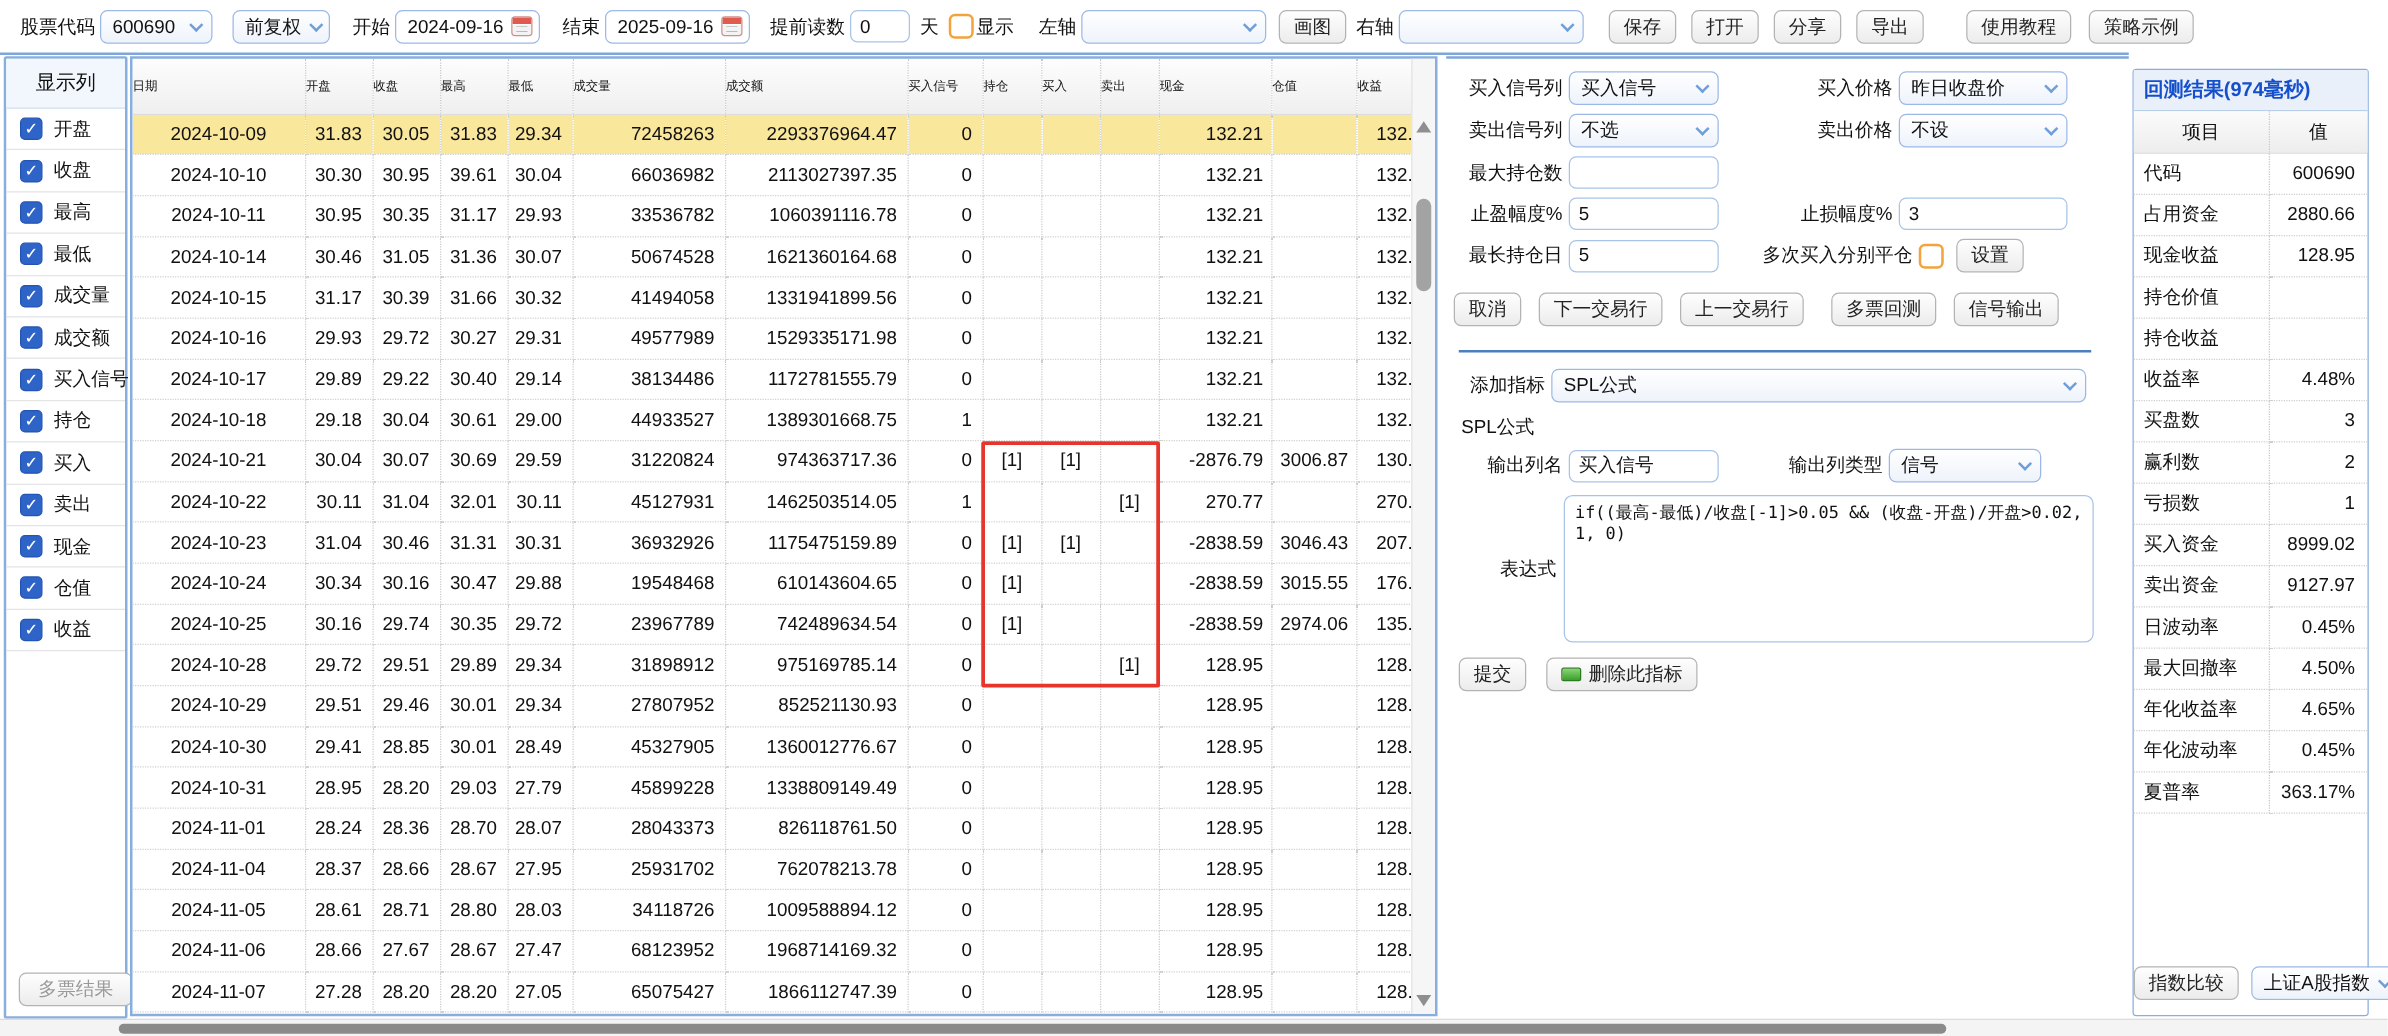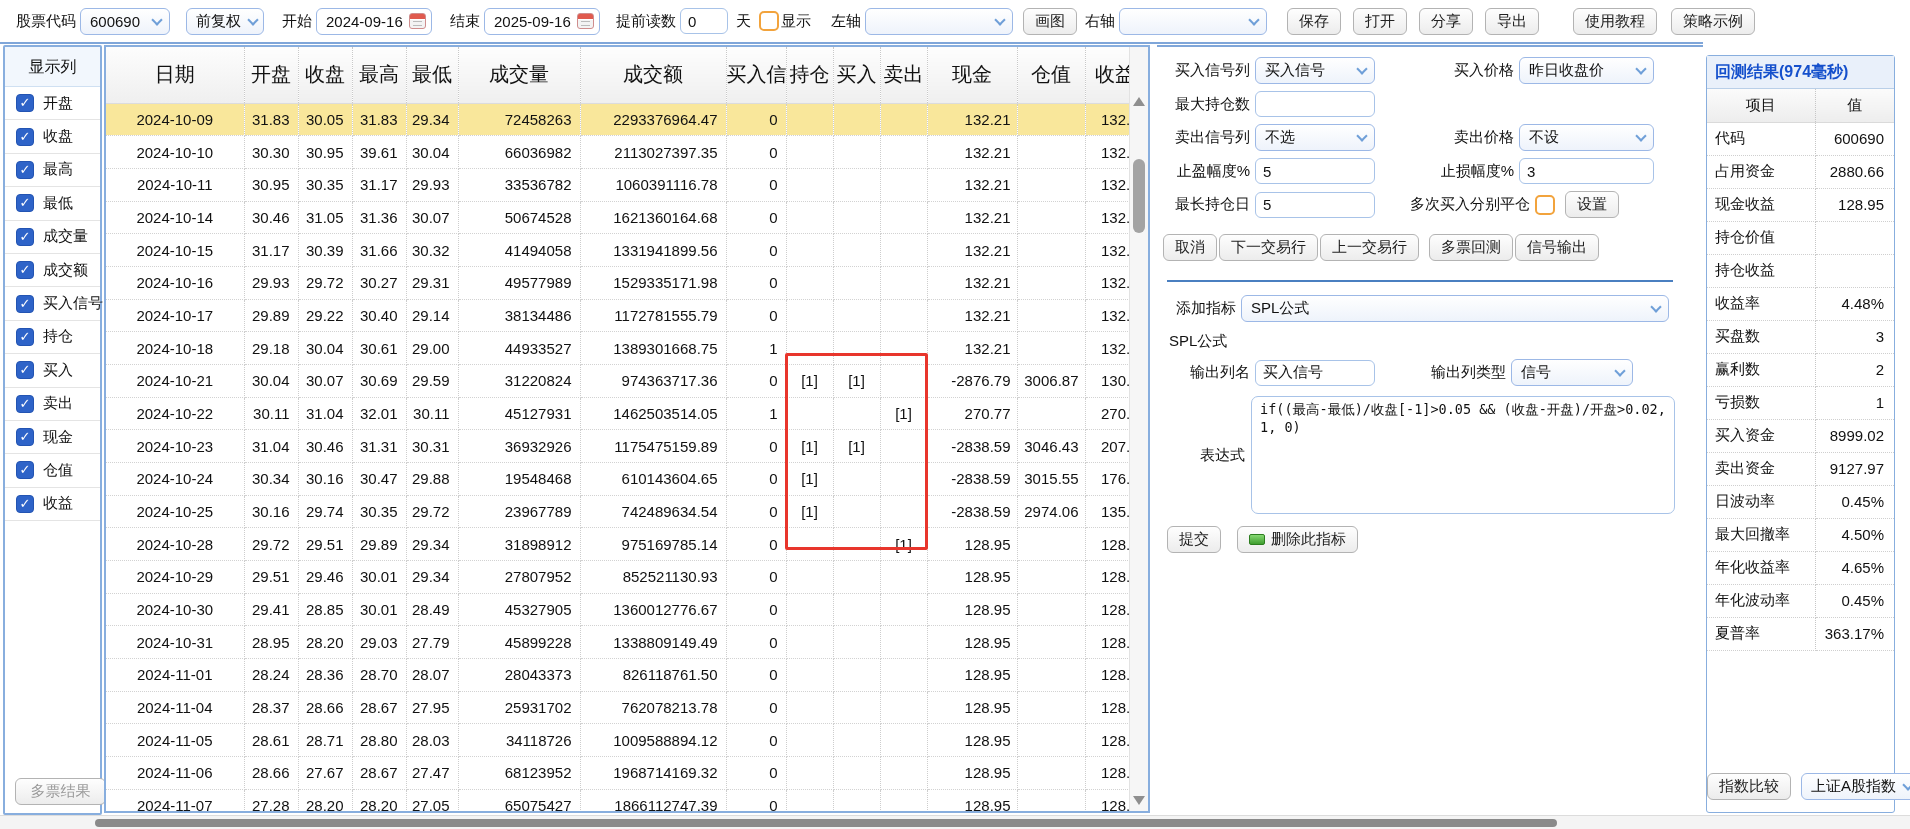--- a/index.html
+++ b/index.html
@@ -40,23 +40,23 @@
   .cbx { width:18px; height:18px; margin-left:11px; background:#2e63c8; border:1px solid #2354b2;
     border-radius:4px; color:#fff; font-size:13px; line-height:16px; text-align:center; flex:none; }
   .slabel { margin-left:9px; white-space:nowrap; }
   .multi-btn { position:absolute; left:10px; bottom:8px; width:91px; color:#999; }
 
   
   .table-wrap { position:absolute; left:104px; top:45px; width:1046px; height:768px;
     border:2px solid #88aede; background:#fff; }
   .table-scroll { position:absolute; left:0; top:0; right:19px; bottom:0; overflow:hidden; }
   table.dtable { border-collapse:collapse; table-layout:fixed; width:1039px; }
-  .dtable th { height:56px; background:linear-gradient(#fdfdfd,#efefef);
+  .dtable th { height:44px; background:linear-gradient(#fdfdfd,#efefef);
     border-bottom:1px solid #dcdcdc; border-right:1px dotted #c8c8c8;
-    font-weight:normal; font-size:20px; text-align:center; white-space:nowrap; overflow:hidden; }
+    font-weight:normal; font-size:10px; text-align:left; white-space:nowrap; overflow:hidden; }
   .dtable td { height:32.68px; border-bottom:1px dotted #d2d2d2; border-right:1px dotted #cdcdcd;
     white-space:nowrap; overflow:hidden; font-size:15px; }
   .dtable td:nth-child(1) { text-align:center; }
   .dtable td:nth-child(n+2):nth-child(-n+8) { text-align:right; padding-right:8px; }
   .dtable td:nth-child(9), .dtable td:nth-child(10), .dtable td:nth-child(11) { text-align:center; }
   .dtable td:nth-child(n+12) { text-align:right; padding-right:6px; }
   tr.hl td { background:#f9e79b; }
   .red-box { position:absolute; left:679px; top:306px; width:143px; height:197px;
     border:3px solid #e8352c; border-radius:2px; pointer-events:none; }
 
@@ -78,21 +78,21 @@
     background:#8a8a8a; border-radius:4px; }
 
   
   .mid { position:absolute; left:1157px; top:45px; width:546px; height:770px;
     border-top:2px solid #7fa6d9; padding:10px 14px 0 6px; background:#fff; }
   .frow { display:flex; align-items:center; margin-bottom:7px; }
   .flabel { width:92px; text-align:right; padding-right:5px; white-space:nowrap; flex:none; }
   .flabel2 { width:110px; text-align:right; padding-right:5px; margin-left:34px; white-space:nowrap; flex:none; }
   .fld { width:120px; flex:none; }
   .fld2 { width:135px; flex:none; }
-  .btnrow { display:flex; gap:2px; margin-top:16px; }
+  .btnrow { display:flex; gap:14px; margin-top:16px; }
   .divider { border-top:2px solid #4a7fc0; margin:19px 0 13px 4px; width:506px; }
   .ind-row { display:flex; align-items:center; margin-bottom:10px; }
   .sec-title { margin:4px 0 8px 6px; font-size:15px; }
   textarea.expr { width:424px; height:118px; border:1px solid #a8c3e8; border-radius:7px;
     padding:4px 8px; font-family:"DejaVu Sans Mono", monospace; font-size:13.5px;
     resize:none; outline:none; color:#111; }
   .exlabel { width:88px; text-align:right; padding-right:6px; flex:none; }
   .gicon { display:inline-block; width:16px; height:11px; margin-right:6px;
     background:linear-gradient(#86d873,#3f9e2f); border:1px solid #2c7d1f; border-radius:2px;
     vertical-align:-1px; }
@@ -627,36 +627,36 @@
       <span>买入信号</span>
       <span class="chev"></span>
     </span>
     <span class="flabel2">买入价格</span>
     <span class="combo fld2">
       <span>昨日收盘价</span>
       <span class="chev"></span>
     </span>
   </div>
   <div class="frow">
-    <span class="flabel">最大持仓数</span>
-    <input class="tin fld" value="" style="">
-  </div>
-  <div class="frow">
     <span class="flabel">卖出信号列</span>
     <span class="combo fld">
       <span>不选</span>
       <span class="chev"></span>
     </span>
     <span class="flabel2">卖出价格</span>
     <span class="combo fld2">
       <span>不设</span>
       <span class="chev"></span>
     </span>
   </div>
   <div class="frow">
+    <span class="flabel">最大持仓数</span>
+    <input class="tin fld" value="" style="">
+  </div>
+  <div class="frow">
     <span class="flabel">止盈幅度%</span>
     <input class="tin fld" value="5" style="">
     <span class="flabel2">止损幅度%</span>
     <input class="tin fld2" value="3" style="">
   </div>
   <div class="frow">
     <span class="flabel">最长持仓日</span>
     <input class="tin fld" value="5" style="">
     <span class="flabel2" style="width:150px;margin-left:10px">多次买入分别平仓</span>
     <span class="ocbx"></span>

